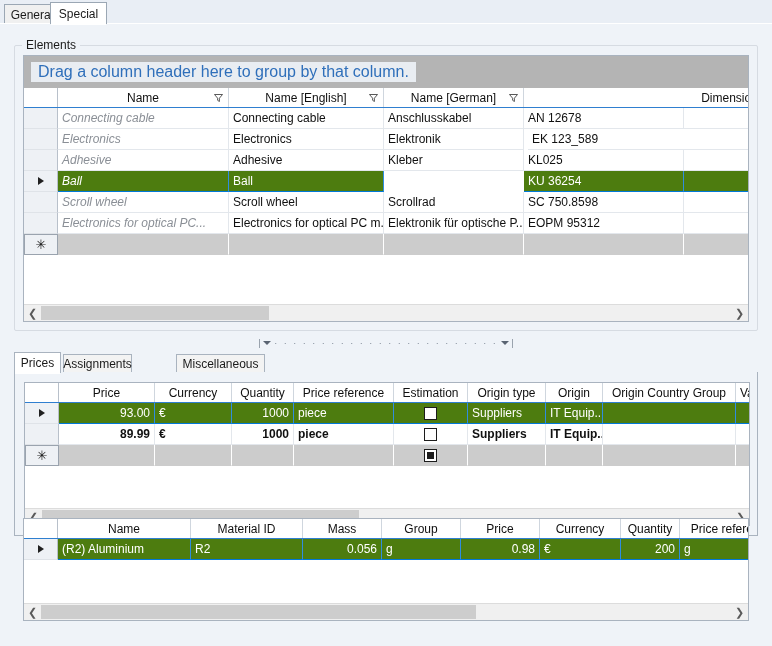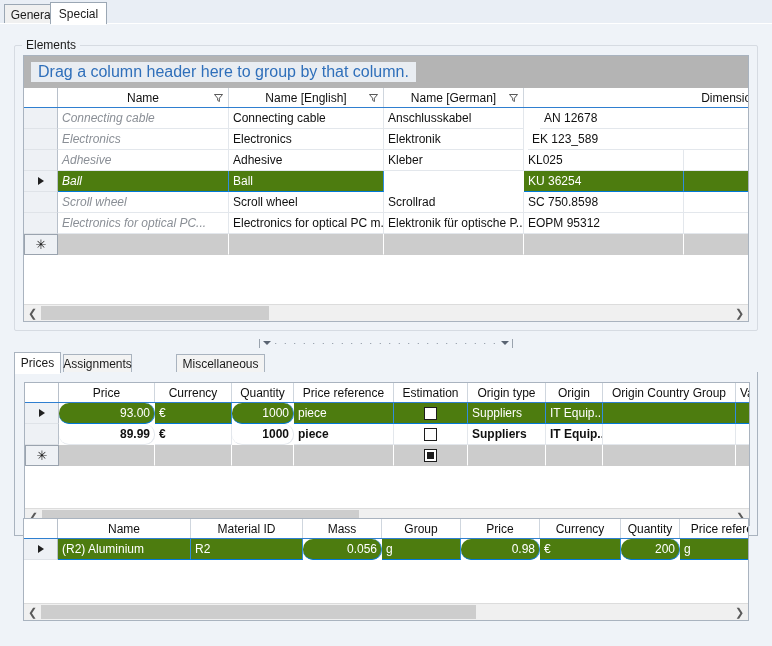--- a/index.html
+++ b/index.html
@@ -67,21 +67,21 @@
   .filter svg{display:block;}
 
   .row{position:absolute;left:0;right:0;height:21px;box-sizing:border-box;}
   .row .cell{
     position:absolute;top:0;height:21px;box-sizing:border-box;
     border-right:1px solid #e3e7ec;border-bottom:1px solid #e3e7ec;
     display:flex;align-items:center;
     padding:0 4px;font-size:12px;white-space:nowrap;overflow:hidden;
     background:#ffffff;color:#101010;
   }
-  .row .cell.num{justify-content:flex-end;border-radius:10px;}
+  .row .cell.num{justify-content:flex-end;}
   .row .cell.ctr{justify-content:center;}
   .row .cell.ro{font-style:italic;color:#8a8f96;}
   .row.sel .cell{background:#4d7c0f;color:#ffffff;border-right-color:#2f8de0;border-bottom-color:#0078d7;}
   .row.sel .cell.ro{color:#ffffff;}
   .rowind{
     position:absolute;left:0;top:0;height:21px;box-sizing:border-box;
     background:#eef1f5;border-right:1px solid #b8c0ca;border-bottom:1px solid #dfe3e8;
     display:flex;align-items:center;justify-content:center;
   }
   .rowind .arrow{width:0;height:0;border-left:6px solid #202020;border-top:4px solid transparent;border-bottom:4px solid transparent;}
@@ -187,21 +187,21 @@
             <span class="ht">Dimensions</span>
 
           </div>
         </div>
 
         <div class="row" style="top:52px;">
           <div class="rowind" style="width:34px;"></div>
           <div class="cell ro" style="left:34px;width:171px;">Connecting cable</div>
           <div class="cell" style="left:205px;width:155px;">Connecting cable</div>
           <div class="cell" style="left:360px;width:140px;">Anschlusskabel</div>
-          <div class="cell" style="left:500px;width:160px;margin-left:16px;">AN 12678</div>
+          <div class="cell" style="left:500px;width:160px;">AN 12678</div>
           <div class="cell" style="left:660px;width:97px;"></div>
         </div>
 
         <div class="row" style="top:73px;">
           <div class="rowind" style="width:34px;"></div>
           <div class="cell ro" style="left:34px;width:171px;">Electronics</div>
           <div class="cell" style="left:205px;width:155px;">Electronics</div>
           <div class="cell" style="left:360px;width:140px;">Elektronik</div>
           <div class="cell" style="left:504px;width:160px;">EK 123_589</div>
           <div class="cell" style="left:660px;width:97px;"></div>

